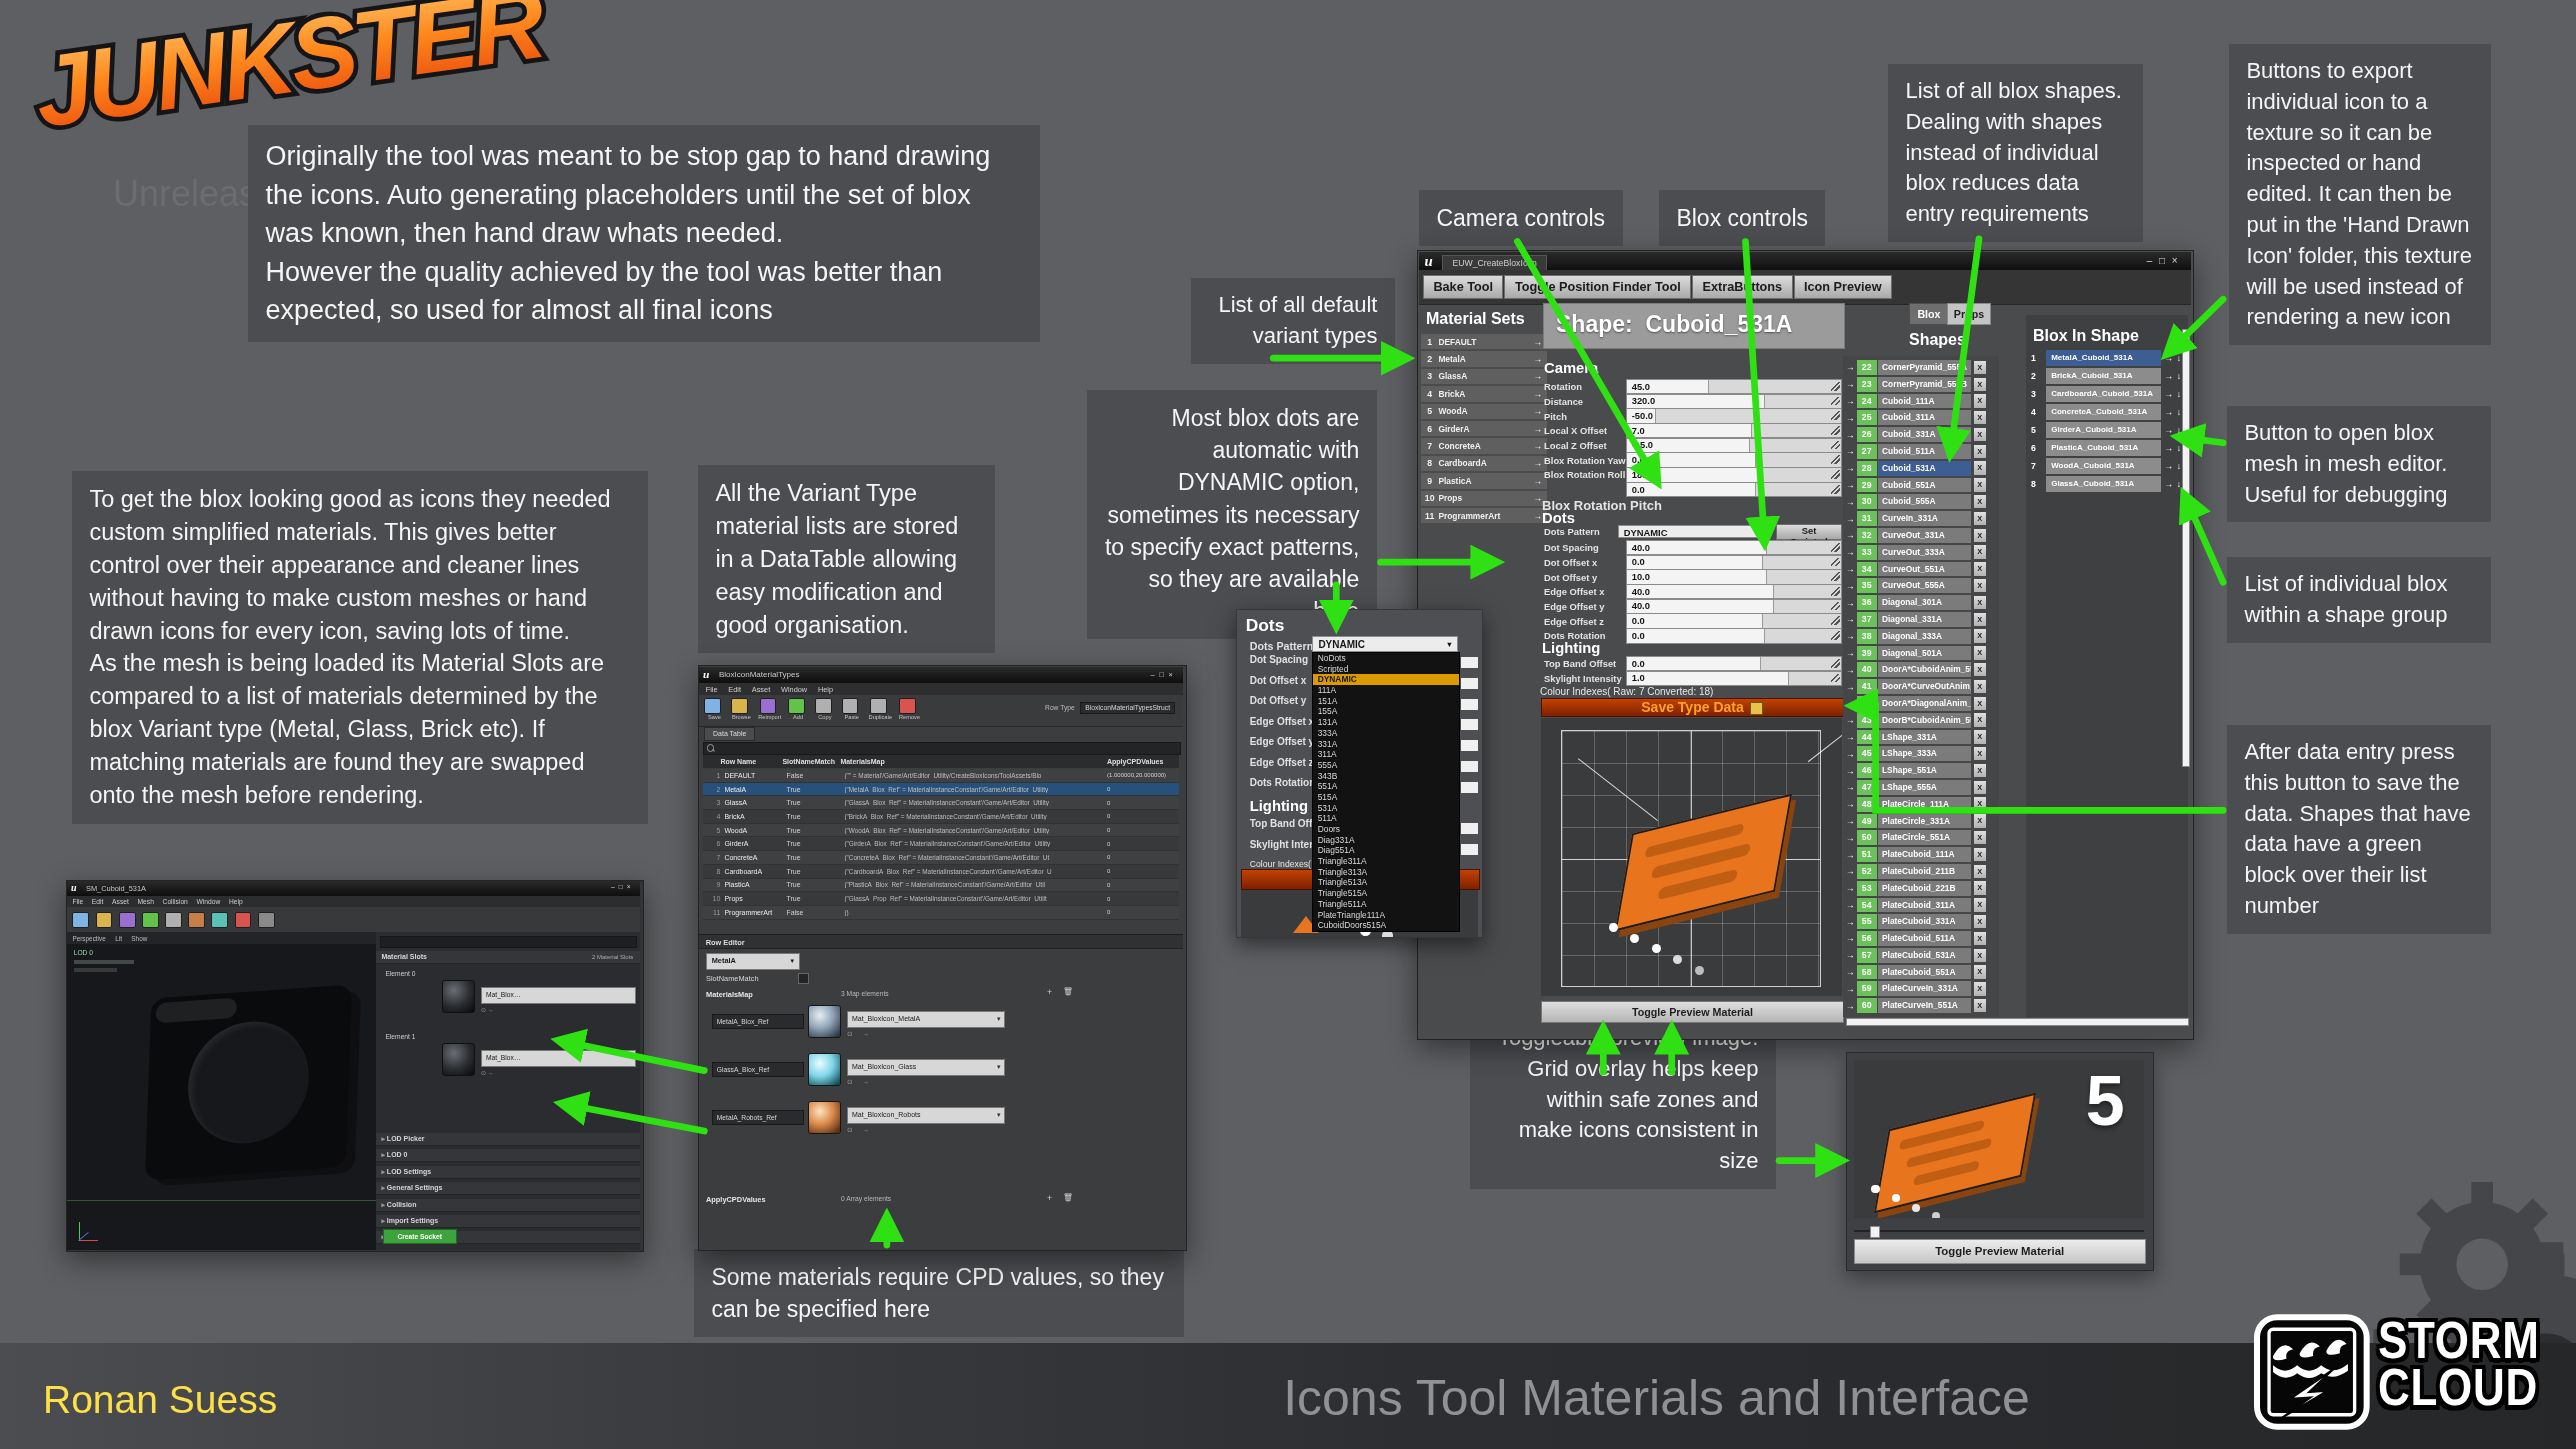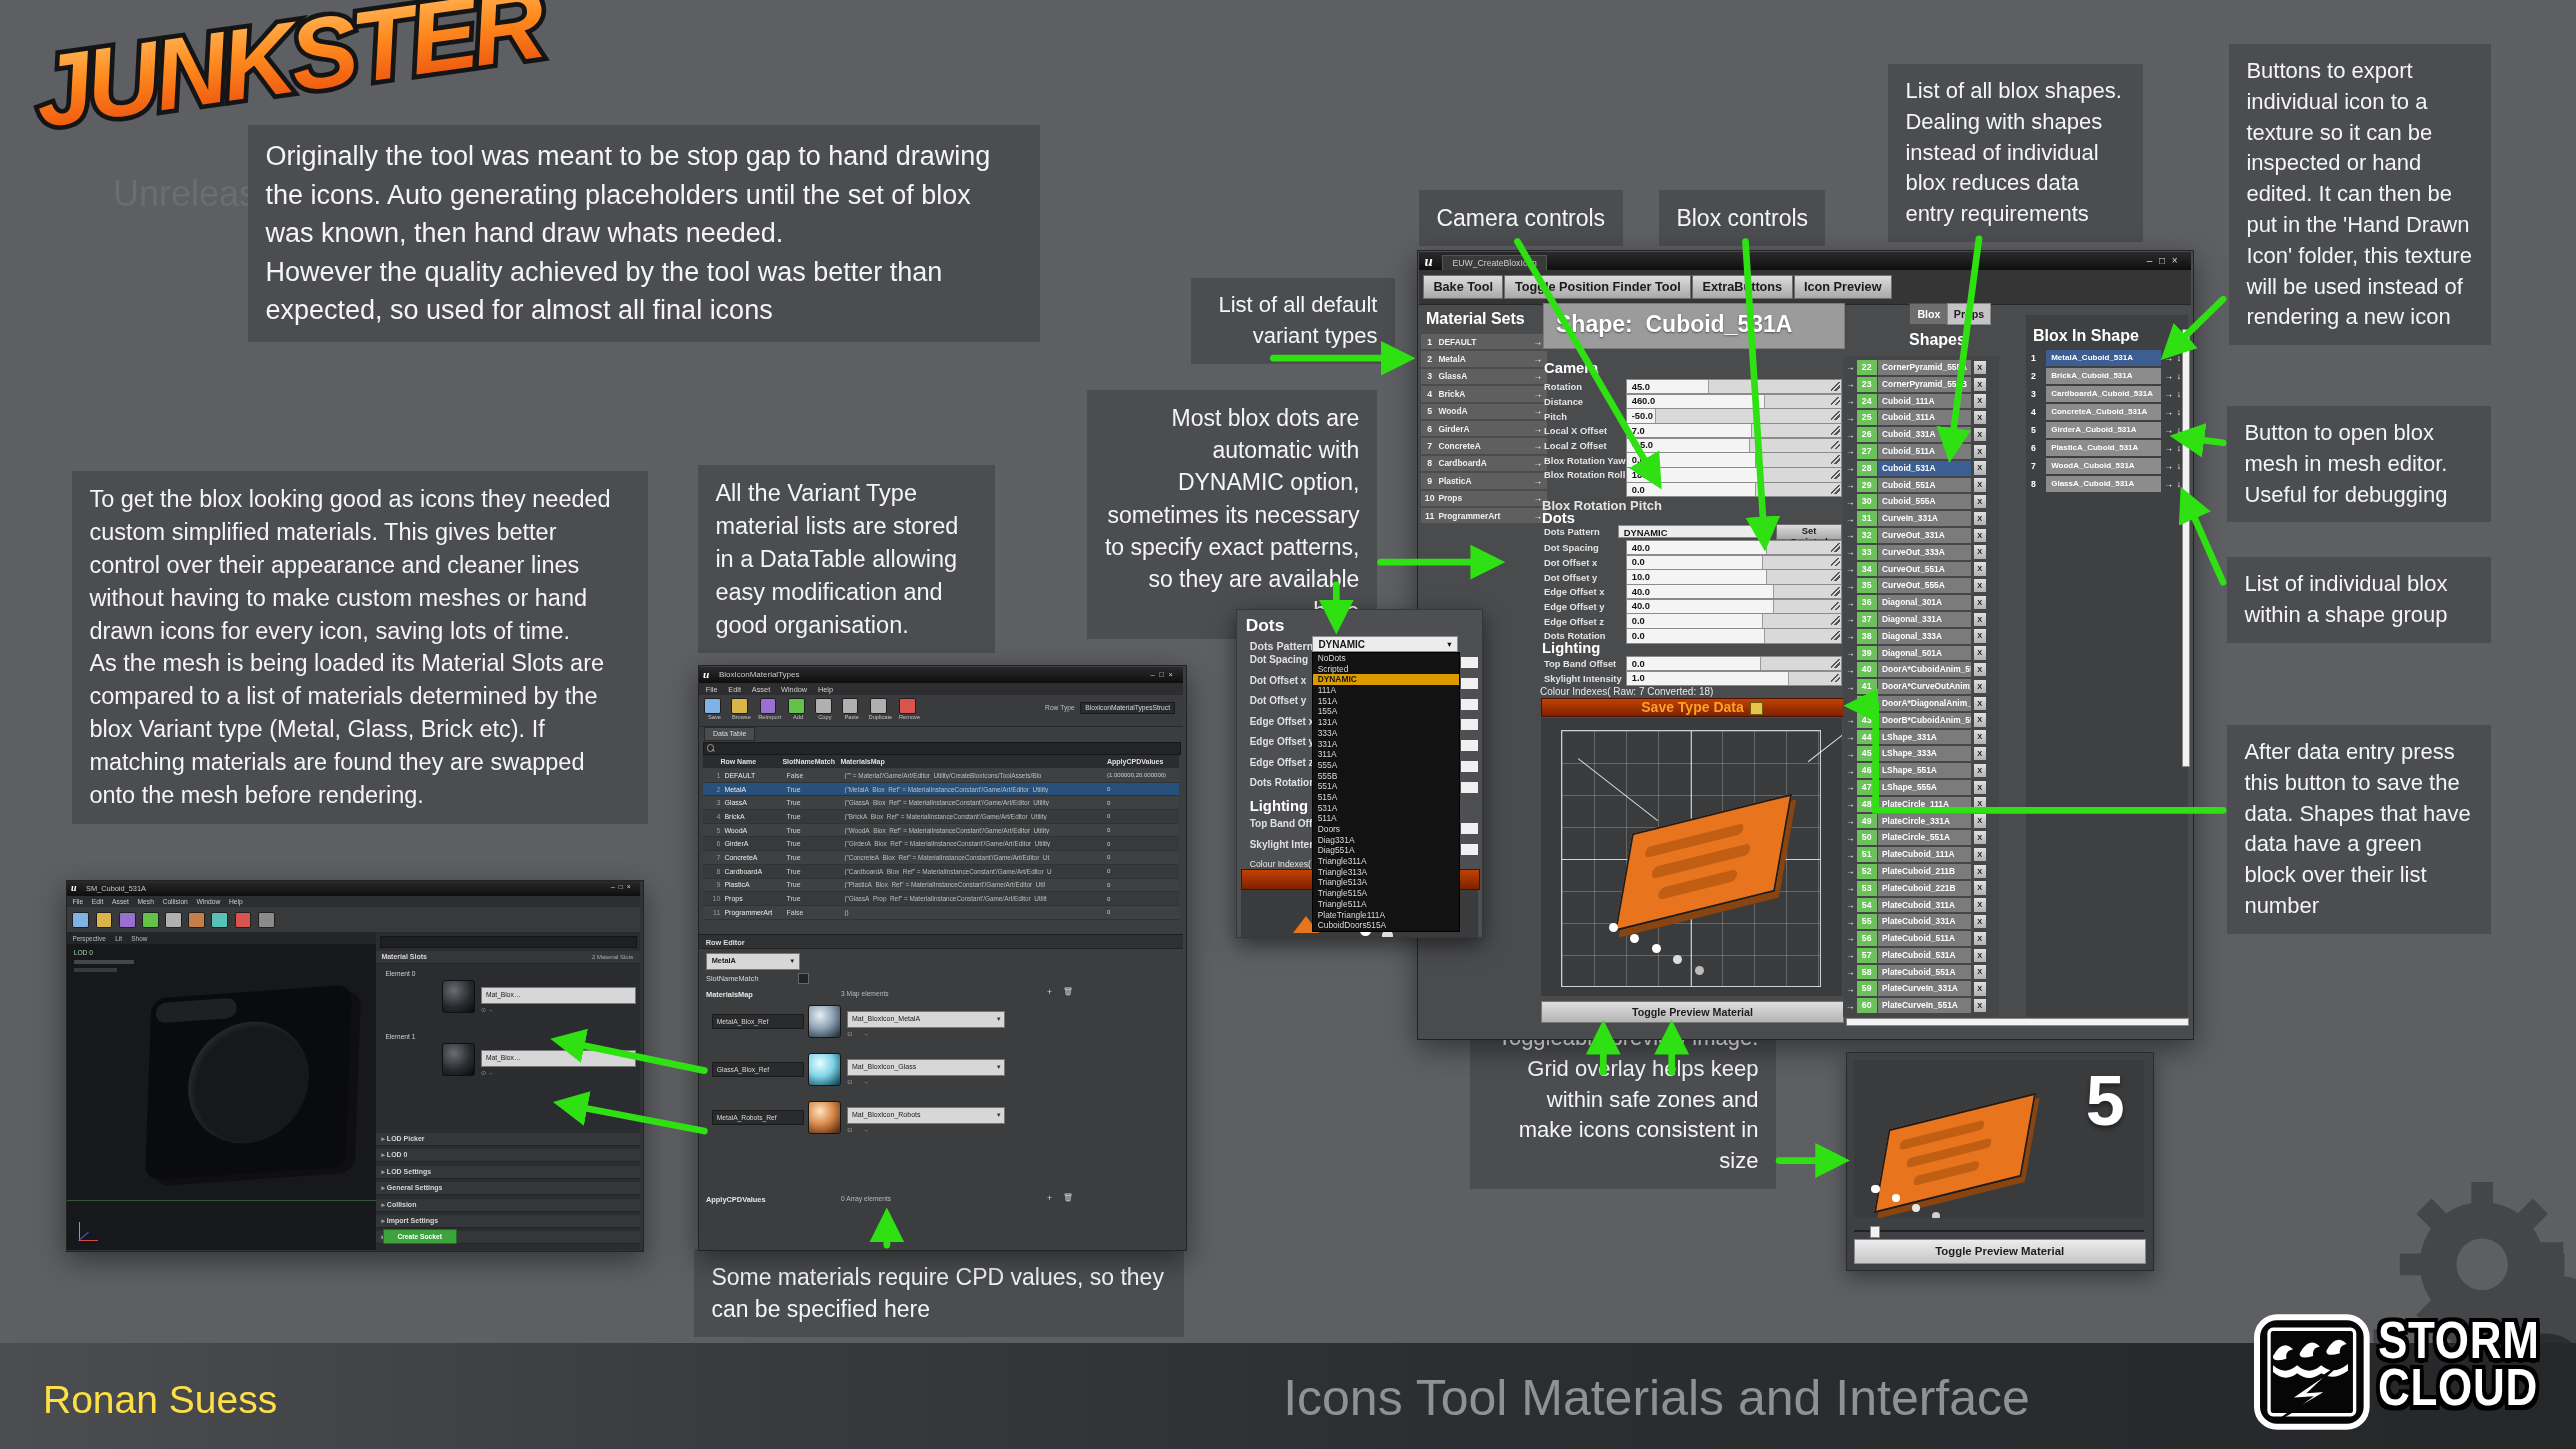--- a/index.html
+++ b/index.html
@@ -270,21 +270,21 @@
           <span class="fillp" style="width: 38%;"></span>
           <span class="val">45.0</span>
           <i class="rs"></i>
         </span>
       </div>
 
       <div class="frow">
         <span class="lbl">Distance</span>
         <span class="spin">
           <span class="fillp" style="width: 64%;"></span>
-          <span class="val">460.0</span>
+          <span class="val">320.0</span>
           <i class="rs"></i>
         </span>
       </div>
 
       <div class="frow">
         <span class="lbl">Pitch</span>
         <span class="spin">
           <span class="fillp" style="width: 13%;"></span>
           <span class="val">-50.0</span>
           <i class="rs"></i>
@@ -851,21 +851,21 @@
         <div class="drow">Scripted</div>
         <div class="drow selected">DYNAMIC</div>
         <div class="drow">111A</div>
         <div class="drow">151A</div>
         <div class="drow">155A</div>
         <div class="drow">131A</div>
         <div class="drow">333A</div>
         <div class="drow">331A</div>
         <div class="drow">311A</div>
         <div class="drow">555A</div>
-        <div class="drow">555B</div>
+        <div class="drow">343B</div>
         <div class="drow">551A</div>
         <div class="drow">515A</div>
         <div class="drow">531A</div>
         <div class="drow">511A</div>
         <div class="drow">Doors</div>
         <div class="drow">Diag331A</div>
         <div class="drow">Diag551A</div>
         <div class="drow">Triangle311A</div>
         <div class="drow">Triangle313A</div>
         <div class="drow">Triangle513A</div>

